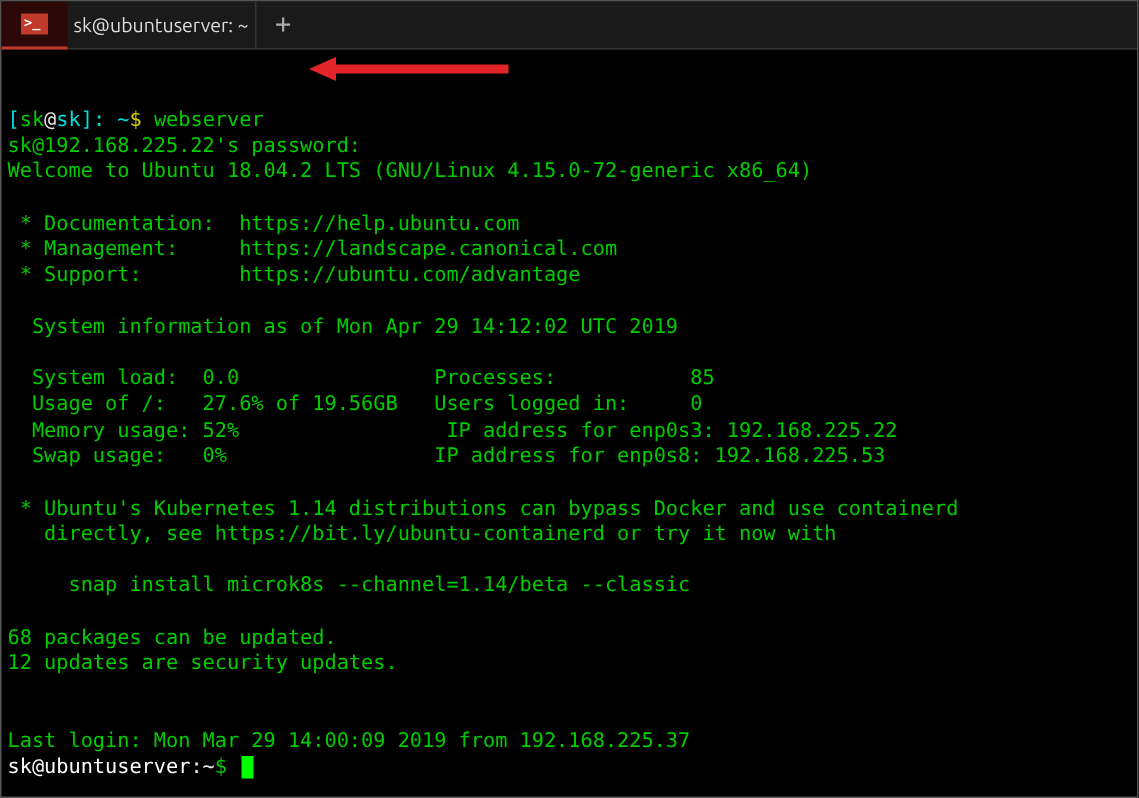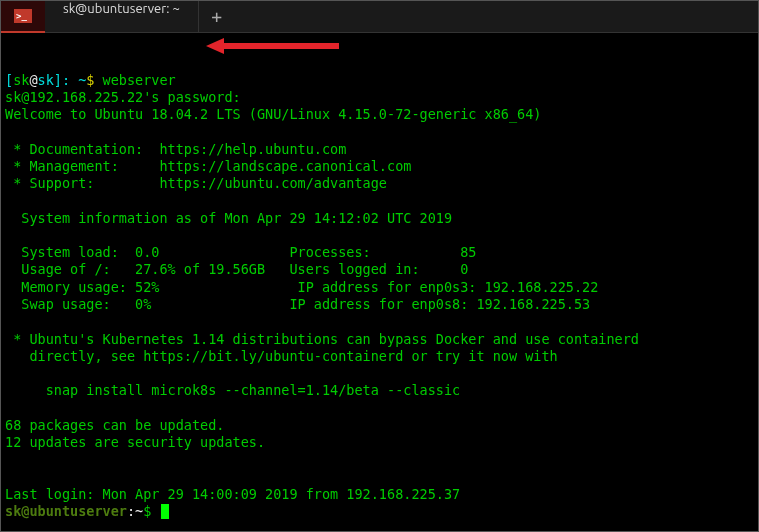--- a/index.html
+++ b/index.html
@@ -33,23 +33,24 @@
       height: 14px;
       background: #c0392b;
       display: flex;
       align-items: center;
       padding-left: 2px;
       color: #fff;
       font-size: 9px;
       font-weight: bold;
     }
     .tab {
-      padding: 0 18px;
+      padding: 0 4px;
       height: 32px;
       display: flex;
+      align-items: center;
       color: #ddd;
       font-family: "Segoe UI", "Ubuntu", sans-serif;
       font-size: 13px;
       border-right: 1px solid #333;
     }
     .tab-add {
       width: 36px;
       height: 32px;
       display: flex;
       align-items: center;
@@ -61,21 +62,21 @@
     .terminal {
       padding: 4px 4px;
       line-height: 1.28;
       white-space: pre;
       position: relative;
     }
     .br-cyan { color: #00dddd; }
     .br-white { color: #e8e8e8; }
     .green { color: #00cc00; }
     .yellow { color: #d6cf00; }
-    .bold-green { color: #4d7c0f; font-weight: bold; }
+    .bold-green { color: #ffffff; font-weight: normal; }
     .cursor {
       display: inline-block;
       width: 8px;
       height: 15px;
       background: #00ff00;
       vertical-align: text-bottom;
       margin-left: 2px;
     }
     .arrow {
       position: absolute;
@@ -128,15 +129,15 @@
 <span> </span>
 <span class="green"> * Ubuntu's Kubernetes 1.14 distributions can bypass Docker and use containerd</span>
 <span class="green">   directly, see https://bit.ly/ubuntu-containerd or try it now with</span>
 <span> </span>
 <span class="green">     snap install microk8s --channel=1.14/beta --classic</span>
 <span> </span>
 <span class="green">68 packages can be updated.</span>
 <span class="green">12 updates are security updates.</span>
 <span> </span>
 <span> </span>
-<span class="green">Last login: Mon Apr 29 14:00:09 2019 from 192.168.225.37</span>
+<span class="green">Last login: Mon Mar 29 14:00:09 2019 from 192.168.225.37</span>
 <span><span class="bold-green">sk@ubuntuserver</span><span class="br-white">:~</span><span class="green">$ </span><span class="cursor"></span></span>
 </div>
 
 </body></html>

